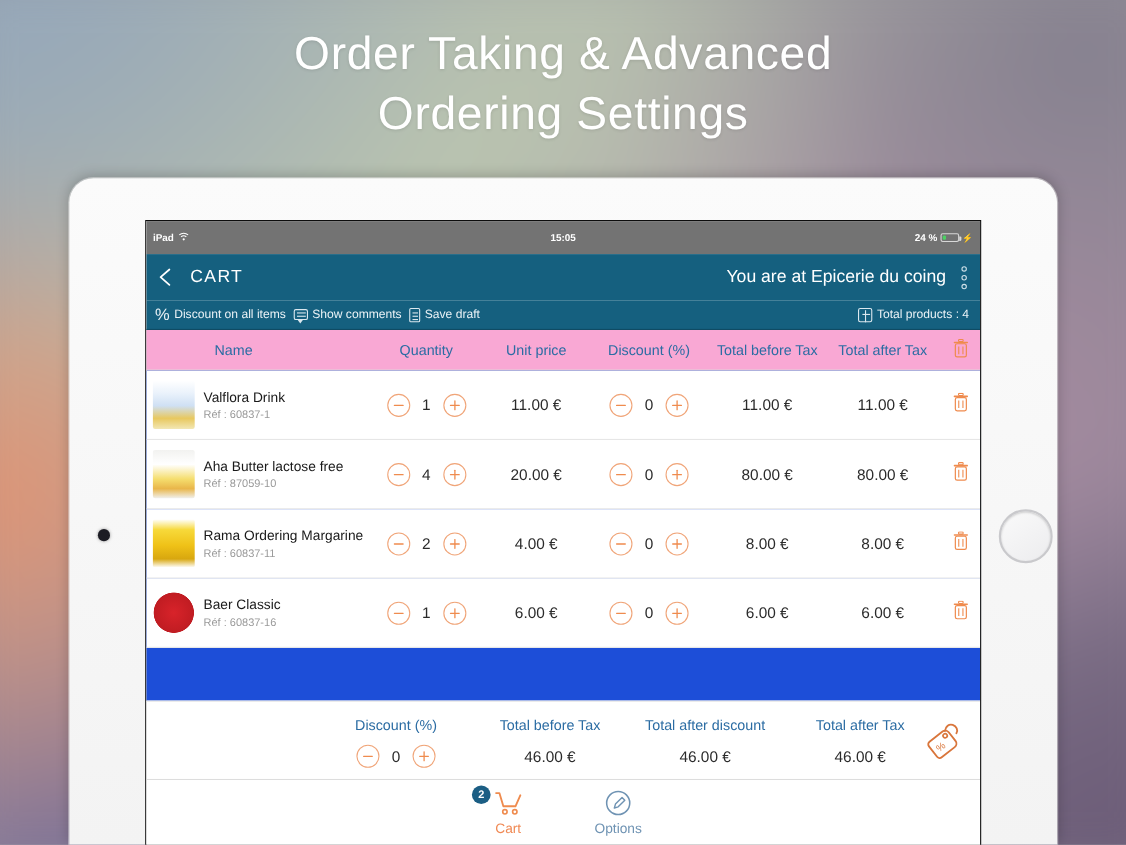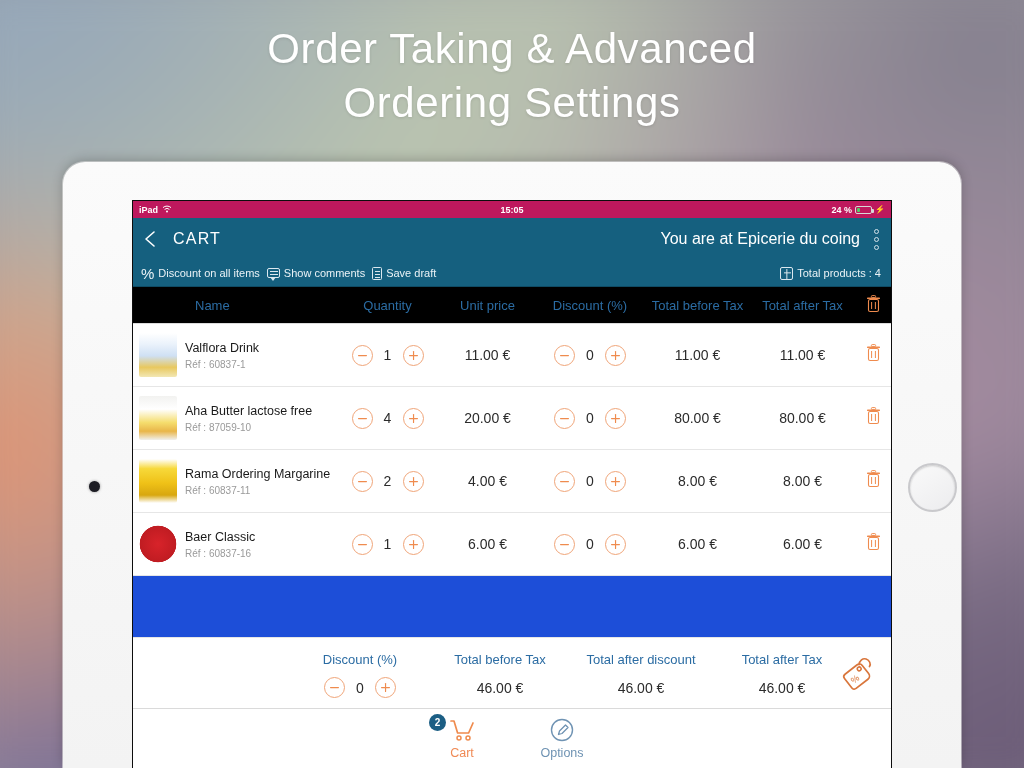--- a/index.html
+++ b/index.html
@@ -62,21 +62,21 @@
   #screen {
     position:absolute; left:133px; top:201px;
     width:758px; height:567px;
     background:#ffffff; overflow:hidden;
     box-shadow:0 0 0 1px #0d0d0d;
     display:flex; flex-direction:column;
   }
 
   
   .statusbar {
-    height:17px; background:#be185d; color:#fff;
+    height:30px; background:#737373; color:#fff;
     display:flex; align-items:center;
     font-size:9px; padding:0 6px; flex:none;
   }
   .sb-left { display:flex; align-items:center; gap:4px; font-weight:bold; }
   .sb-center { position:absolute; left:0; right:0; text-align:center; font-weight:bold; font-size:9px; }
   .sb-right { margin-left:auto; display:flex; align-items:center; gap:3px; font-weight:bold; z-index:2;}
   .battery {
     width:17px; height:8px; border:1px solid #d8d8d8; border-radius:2px;
     position:relative; padding:1px;
   }
@@ -128,21 +128,21 @@
   }
   .subbar .right { margin-left:auto; display:flex; align-items:center; gap:4px; }
   .ic-box { width:13px;height:13px;border:1.3px solid #dbe8ef;border-radius:2px;position:relative;}
   .ic-box::before{content:"";position:absolute;left:50%;top:1px;width:1.3px;height:11px;background:#dbe8ef;transform:translateX(-50%);}
   .ic-box::after{content:"";position:absolute;left:3px;top:50%;width:7px;height:1.3px;background:#dbe8ef;transform:translateY(-50%);}
 
   
   .table-head {
     display:flex; align-items:center; flex:none;
     height:37px; border-bottom:1px solid #dcdcdc; color:#2b6ca3; font-size:13px;
-    background:#000000;
+    background:#f9a8d4;
   }
   .rows-area { flex:1; overflow:hidden; background:#1d4ed8; }
   .row {
     display:flex; align-items:center; height:63px;
     border-bottom:1px solid #e6e6e6; background:#fff;
   }
 
   .c-name  { width:202px; padding-left:6px; display:flex; align-items:center; }
   .c-qty   { width:105px; text-align:center; }
   .c-unit  { width:95px;  text-align:center; }

